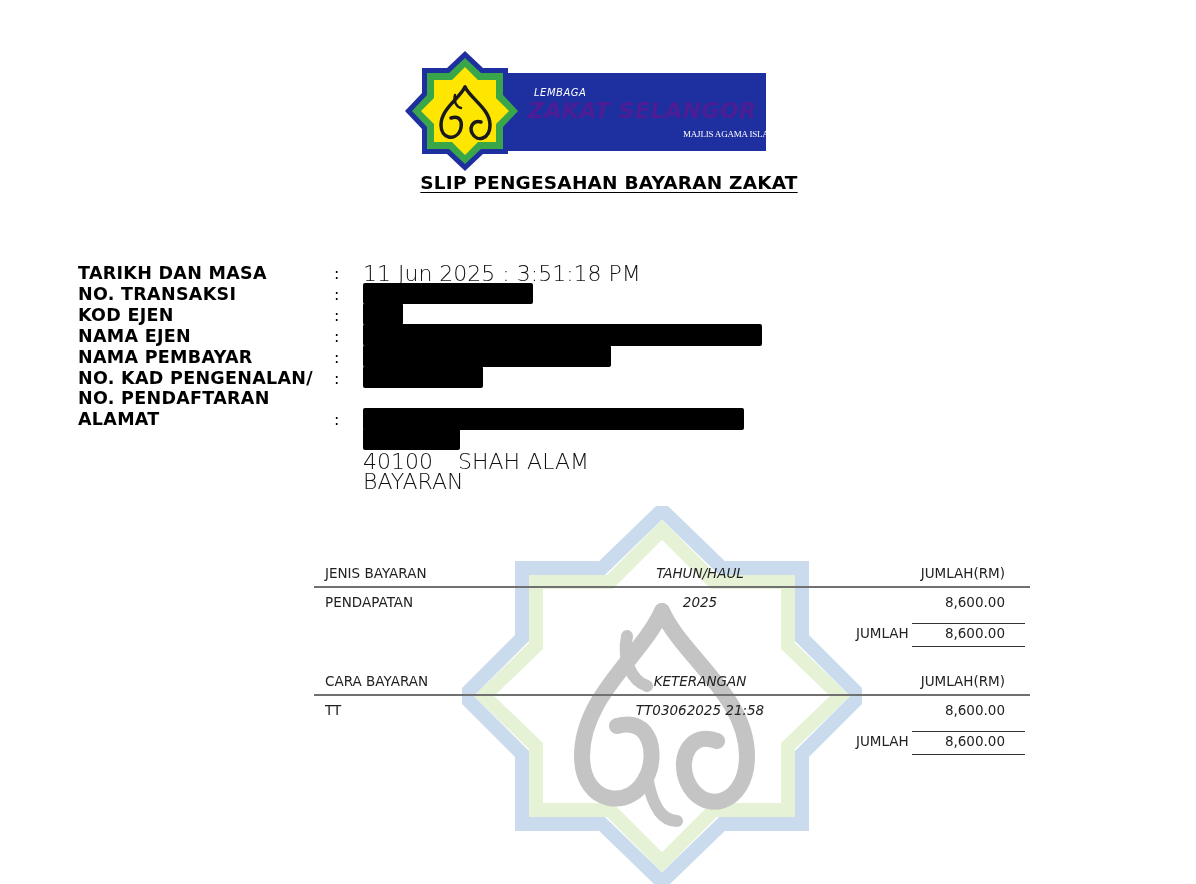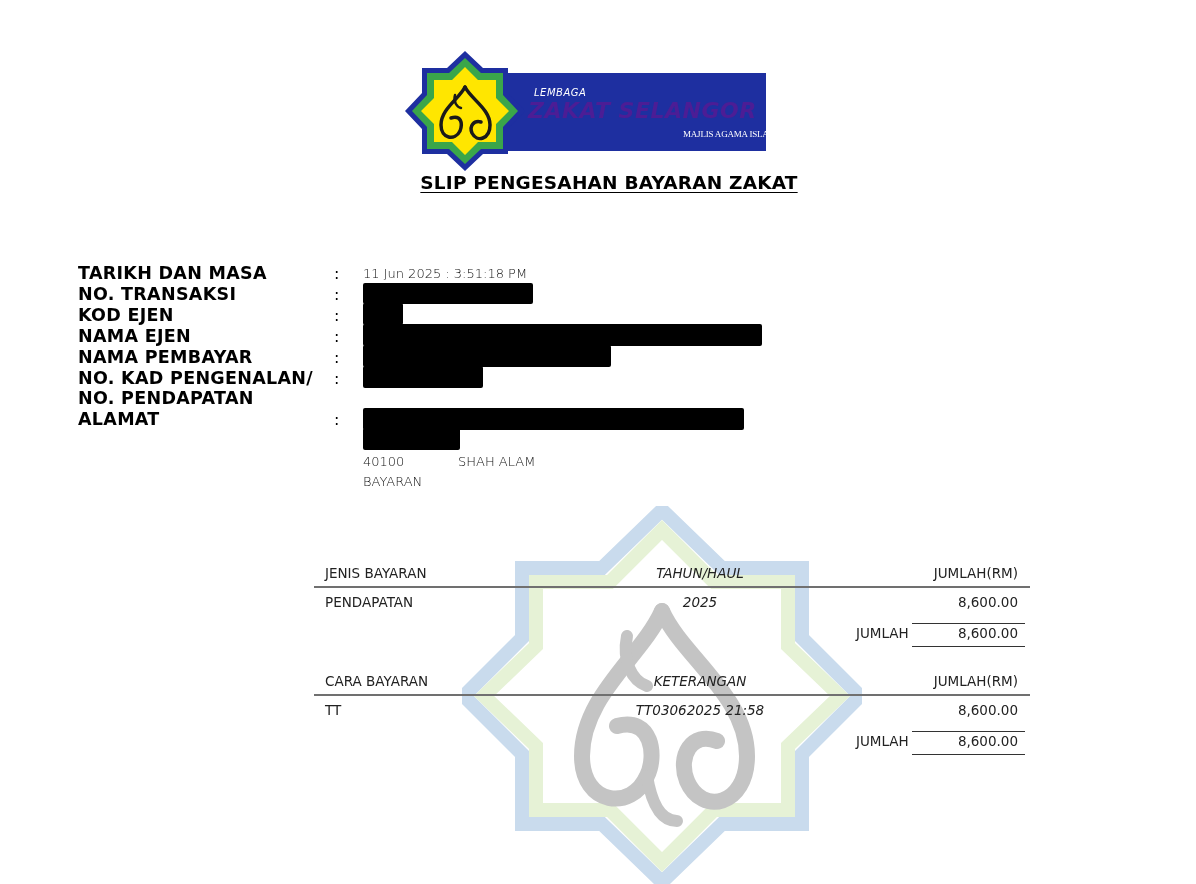--- a/index.html
+++ b/index.html
@@ -12,32 +12,32 @@
   .logo-star { position: absolute; left: 0; top: 0; width: 122px; height: 122px; }
   .logo-lembaga { position: absolute; left: 130px; top: 37px; font-family: "DejaVu Sans", sans-serif; font-style: italic; font-size: 10px; color: #fff; letter-spacing: 0.5px; }
   .logo-name { position: absolute; left: 124px; top: 48px; font-family: "DejaVu Sans", sans-serif; font-style: italic; font-weight: bold; font-size: 22px; color: #4c1d95; letter-spacing: 0.5px; white-space: nowrap; }
   .logo-sub { position: absolute; left: 239px; top: 79px; font-family: "Liberation Serif", serif; font-size: 9px; color: #fff; white-space: nowrap; letter-spacing: -0.2px; margin-left: 40px; }
 
   .title { left: 0; width: 1138px; top: 172px; text-align: center; font-weight: bold; font-size: 18.5px; text-decoration: underline; text-underline-offset: 3px; letter-spacing: 0.2px; margin-left: 40px; }
 
   
   .label { left: 78px; font-weight: bold; font-size: 17.5px; line-height: 21px; white-space: nowrap; letter-spacing: 0.3px; text-align: center; }
   .colon { left: 334px; font-size: 16px; line-height: 21px; }
-  .value { left: 363px; font-size: 13px; line-height: 21px; white-space: nowrap; color: #111; font-family: "DejaVu Sans", sans-serif; font-weight: 300; }
+  .value { left: 363px; font-size: 22px; line-height: 21px; white-space: nowrap; color: #111; font-family: "DejaVu Sans", sans-serif; font-weight: 300; }
   .redact { background: #000; border-radius: 2px; }
 
   
   .watermark { left: 462px; top: 506px; width: 400px; height: 380px; }
 
   
   .tbl { left: 314px; width: 716px; font-size: 13.5px; color: #222; }
   .cell { position: absolute; white-space: nowrap; }
   .c1 { left: 11px; }
   .c2 { left: 16px; width: 740px; text-align: center; font-style: italic; }
-  .c3 { right: 12px; text-align: center; }
+  .c3 { right: 25px; text-align: center; }
   .hr { position: absolute; left: 0; width: 716px; height: 2px; background: #707070; }
   .sum-label { position: absolute; left: 542px; }
   .sum-line { position: absolute; left: 598px; width: 113px; height: 1px; background: #333; }
 </style>
 </head>
 <body>
 
 <div class="abs watermark">
   <svg width="400" height="380" viewBox="0 0 400 380">
     <g transform="translate(200,190)">
@@ -89,21 +89,21 @@
 
   <div class="abs label" style="top:326px">NAMA EJEN</div>
   <div class="abs colon" style="top:326px">:</div>
   <div class="abs redact" style="left:363px;top:324px;width:399px;height:22px"></div>
 
   <div class="abs label" style="top:347px">NAMA PEMBAYAR</div>
   <div class="abs colon" style="top:347px">:</div>
   <div class="abs redact" style="left:363px;top:345px;width:248px;height:22px"></div>
 
   <div class="abs label" style="top:368px">NO. KAD PENGENALAN/</div>
-  <div class="abs label" style="top:388px">NO. PENDAPATAN</div>
+  <div class="abs label" style="top:388px">NO. PENDAFTARAN</div>
   <div class="abs colon" style="top:368px">:</div>
   <div class="abs redact" style="left:363px;top:366px;width:120px;height:22px"></div>
 
   <div class="abs label" style="top:409px">ALAMAT</div>
   <div class="abs colon" style="top:409px">:</div>
   <div class="abs redact" style="left:363px;top:408px;width:381px;height:22px"></div>
   <div class="abs redact" style="left:363px;top:428px;width:97px;height:22px"></div>
 
   <div class="abs value" style="top:451px">40100</div>
   <div class="abs value" style="top:451px;left:458px">SHAH ALAM</div>

